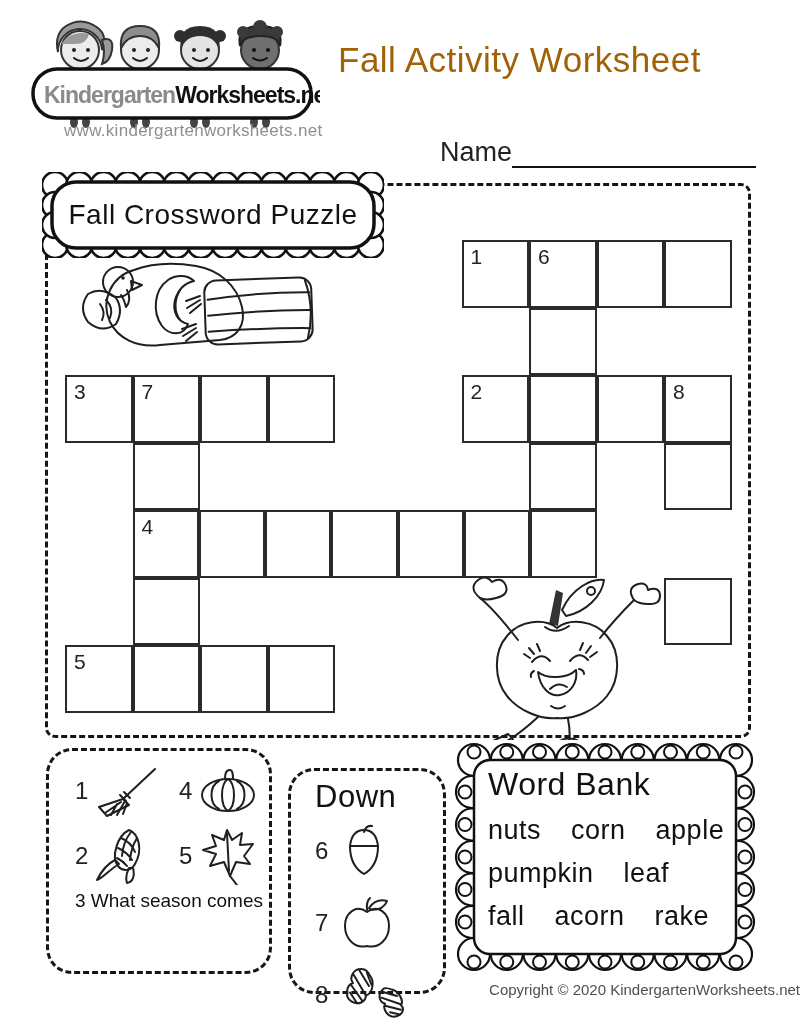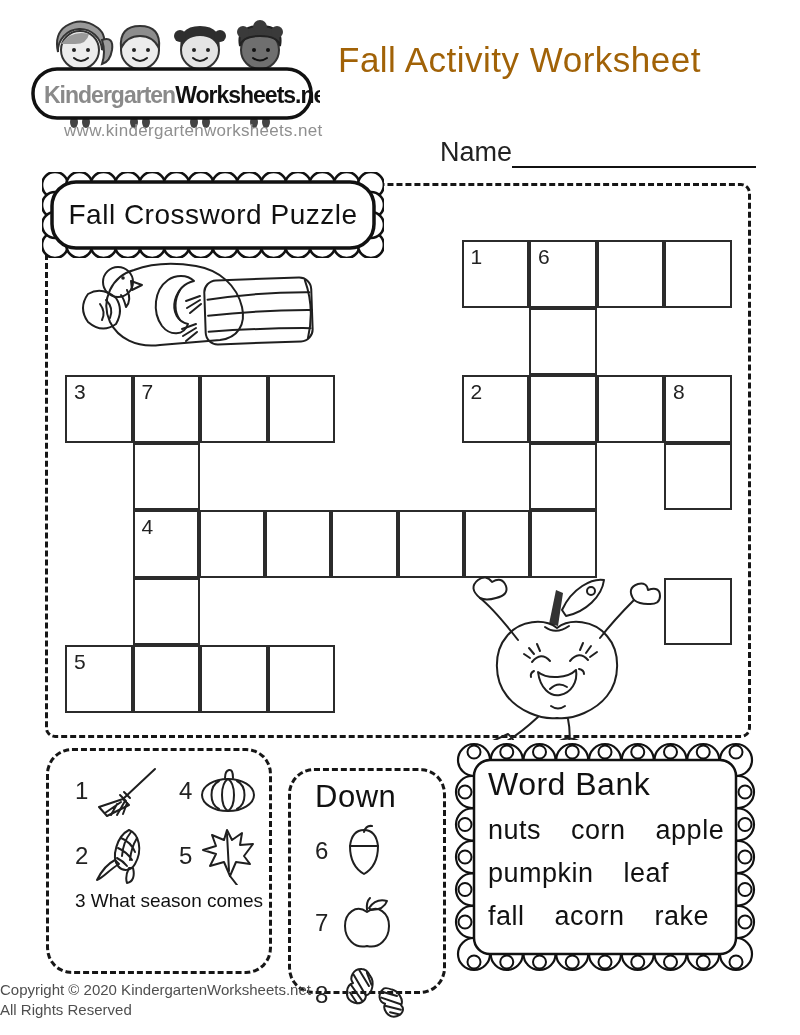--- a/index.html
+++ b/index.html
@@ -39,21 +39,21 @@
   .clue3{margin-top:4px;font-size:19px;line-height:1.3;color:#111;}
   .clue3 .l2{padding-left:26px;}
   .down-item{display:flex;align-items:center;gap:14px;height:72px;}
 
   
   .wb-wrap{left:454px;top:740px;width:302px;height:234px;}
   .wb-content{position:absolute;left:34px;top:26px;width:240px;}
   .wb-title{font-size:32px;letter-spacing:.5px;color:#111;}
   .wb-row{display:flex;gap:30px;margin-top:12px;font-size:27px;letter-spacing:.5px;color:#111;}
 
-  .footer{left:0;top:980px;width:800px;text-align:left;color:#4f4f4f;font-size:15px;line-height:1.35;}
+  .footer{left:0;top:980px;width:800px;text-align:right;color:#4f4f4f;font-size:15px;line-height:1.35;}
 
   .ink{stroke:#1f1f1f;fill:none;stroke-width:2;stroke-linecap:round;stroke-linejoin:round;}
 </style>
 </head>
 <body>
 
 <div class="abs logo-wrap">
   <svg width="292" height="130" viewBox="0 0 292 130">
 
     <g>
@@ -390,14 +390,13 @@
           <span>fall</span>
           <span>acorn</span>
           <span>rake</span>
         </div>
       </div>
   </div>
 </div>
 
 <div class="abs footer">
   <div>Copyright © 2020 KindergartenWorksheets.net</div>
-  <div>All Rights Reserved</div>
 </div>
 
 </body></html>

